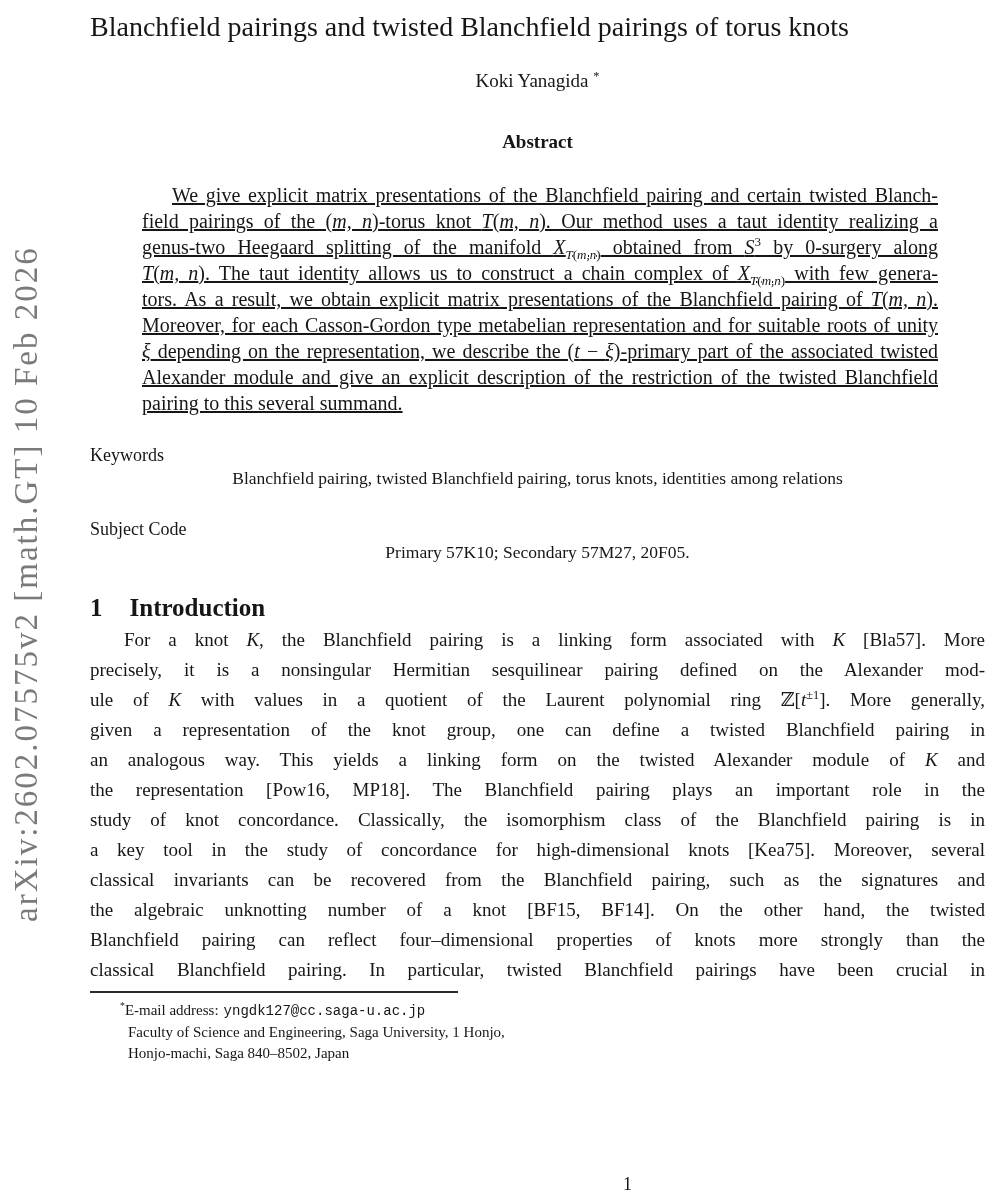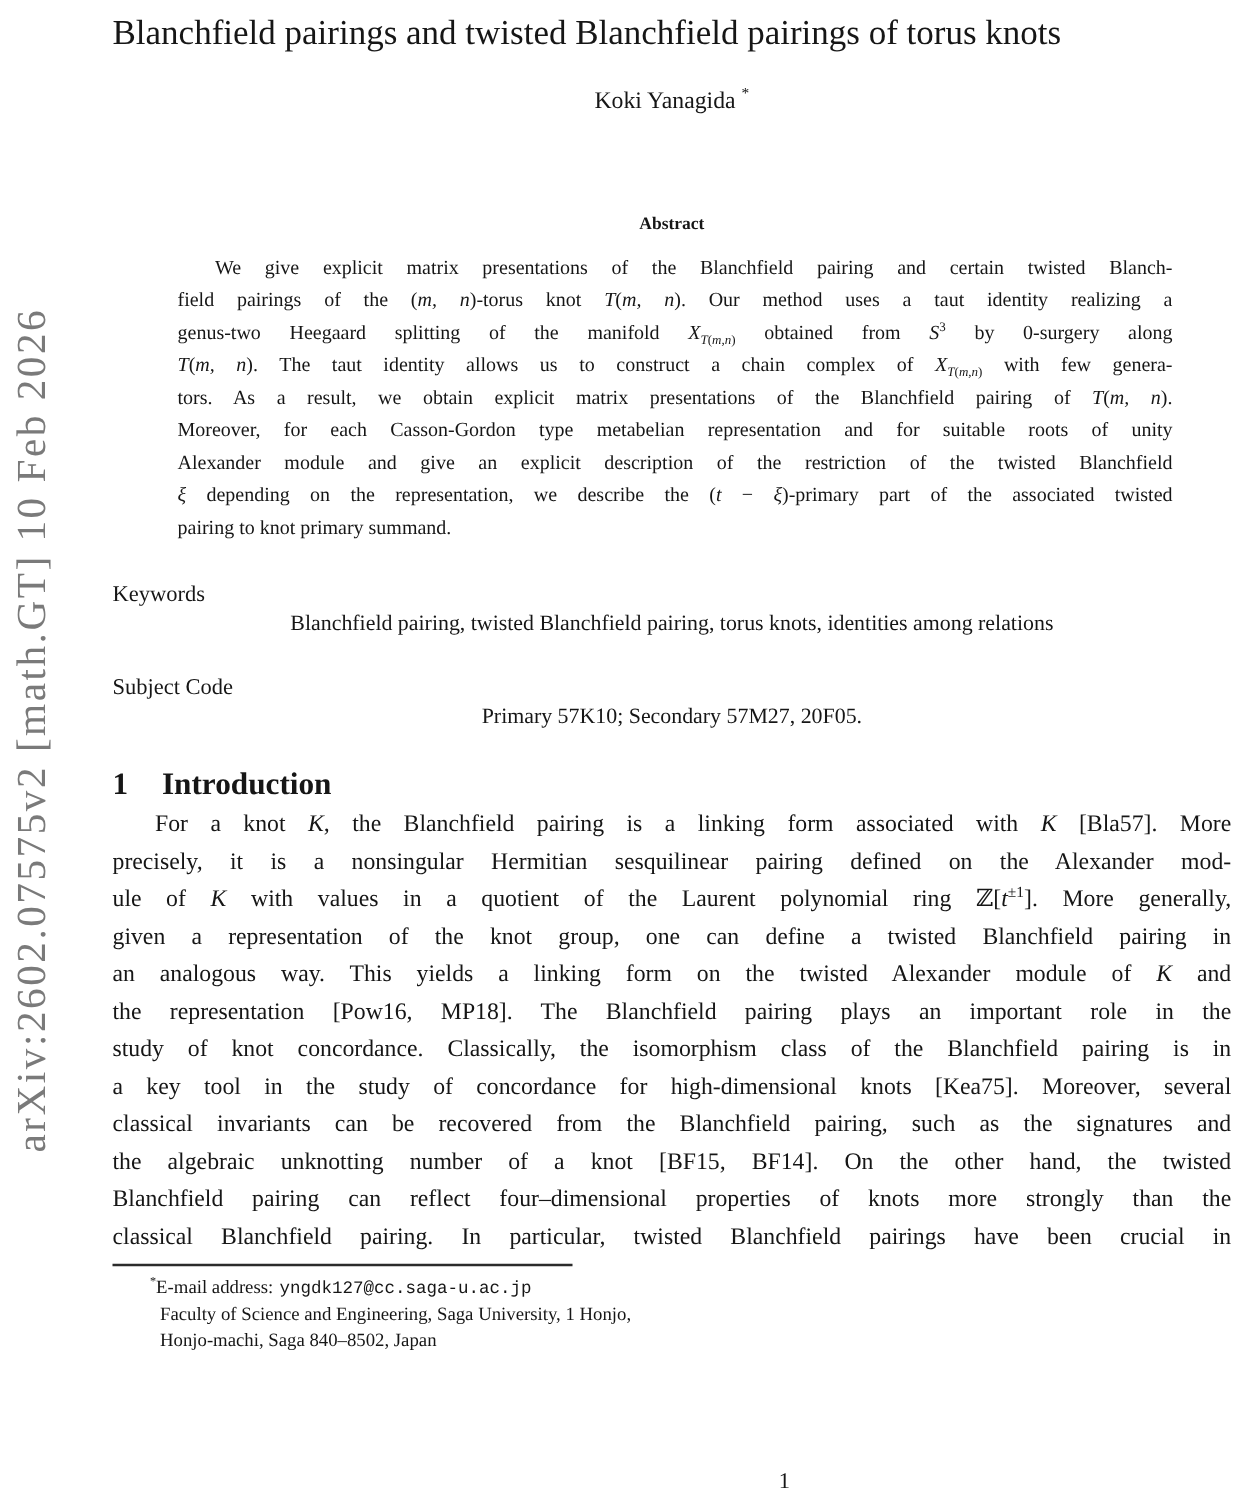--- a/index.html
+++ b/index.html
@@ -26,22 +26,22 @@
   }
 
   .content { position:absolute; left:90px; top:0; width:895px; }
 
   .title { margin:8px 0 0 0; text-align:left; font-size:28px; line-height:38px; }
   .author { margin-top:22px; text-align:center; font-size:19px; line-height:26px; }
 
   sup { font-size:65%; line-height:0; vertical-align:super; }
   sub { font-size:65%; line-height:0; vertical-align:sub; }
 
-  .abs-head { margin-top:74px; text-align:center; font-weight:bold; font-size:14px; line-height:24px; }
-  .abs-body { margin:10px 47px 0 52px; font-size:16px; }
+  .abs-head { margin-top:36px; text-align:center; font-weight:bold; font-size:19px; line-height:24px; }
+  .abs-body { margin:28px 47px 0 52px; font-size:20px;text-decoration:underline; }
   .abs-body .line { line-height:26px; }
 
   .line { text-align:justify; text-align-last:justify; }
   .indent-first > .line:first-child { text-indent:30px; }
   .para-end > .line:last-child { text-align-last:left; }
 
   .kw-head, .sc-head { margin-top:27px; text-align:left; font-weight:normal; font-size:18px; line-height:24px; }
   .kw-text, .sc-text { text-align:center; font-size:17.5px; line-height:23px; }
 
   .section-head { margin-top:27px; font-size:25px; font-weight:bold; line-height:34px; }
@@ -76,23 +76,23 @@
 
     <div class="abs-head">Abstract</div>
 
     <div class="abs-body lines indent-first para-end">
         <div class="line">We give explicit matrix presentations of the Blanchfield pairing and certain twisted Blanch-</div>
         <div class="line">field pairings of the (<i>m, n</i>)-torus knot <i>T</i>(<i>m, n</i>). Our method uses a taut identity realizing a</div>
         <div class="line">genus-two Heegaard splitting of the manifold <i>X</i><sub><i>T</i>(<i>m,n</i>)</sub> obtained from <i>S</i><sup>3</sup> by 0-surgery along</div>
         <div class="line"><i>T</i>(<i>m, n</i>). The taut identity allows us to construct a chain complex of <i>X</i><sub><i>T</i>(<i>m,n</i>)</sub> with few genera-</div>
         <div class="line">tors. As a result, we obtain explicit matrix presentations of the Blanchfield pairing of <i>T</i>(<i>m, n</i>).</div>
         <div class="line">Moreover, for each Casson-Gordon type metabelian representation and for suitable roots of unity</div>
+        <div class="line"><i>ξ</i> depending on the representation, we describe the (<i>t</i> − <i>ξ</i>)-primary part of the associated twisted</div>
         <div class="line">Alexander module and give an explicit description of the restriction of the twisted Blanchfield</div>
-        <div class="line"><i>ξ</i> depending on the representation, we describe the (<i>t</i> − <i>ξ</i>)-primary part of the associated twisted</div>
-        <div class="line">pairing to knot primary summand.</div>
+        <div class="line">pairing to this several summand.</div>
       </div>
 
     <div class="kw-head">Keywords</div>
     <div class="kw-text">Blanchfield pairing, twisted Blanchfield pairing, torus knots, identities among relations</div>
 
     <div class="sc-head">Subject Code</div>
     <div class="sc-text">Primary 57K10; Secondary 57M27, 20F05.</div>
 
     <div class="section-head"><span class="num">1</span><span>Introduction</span></div>
 

